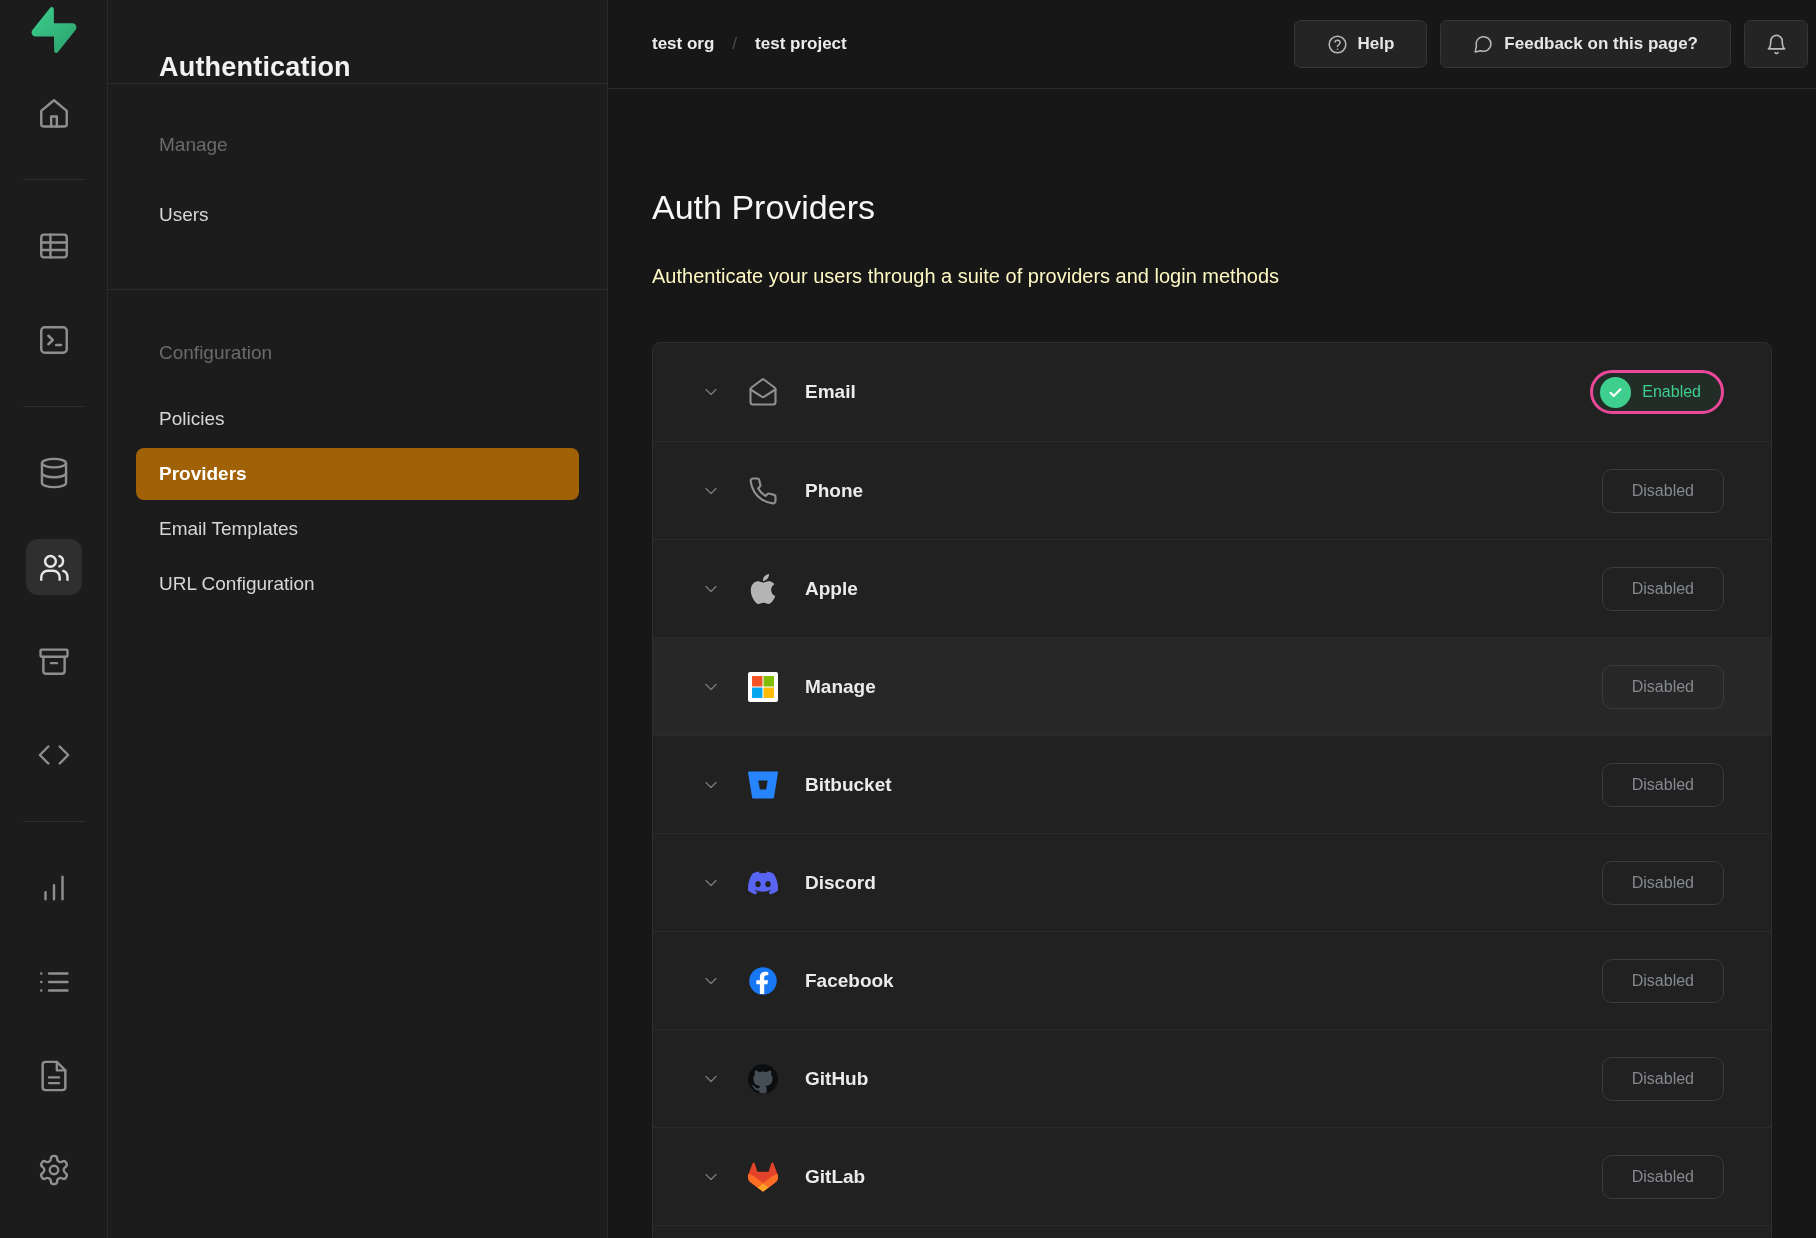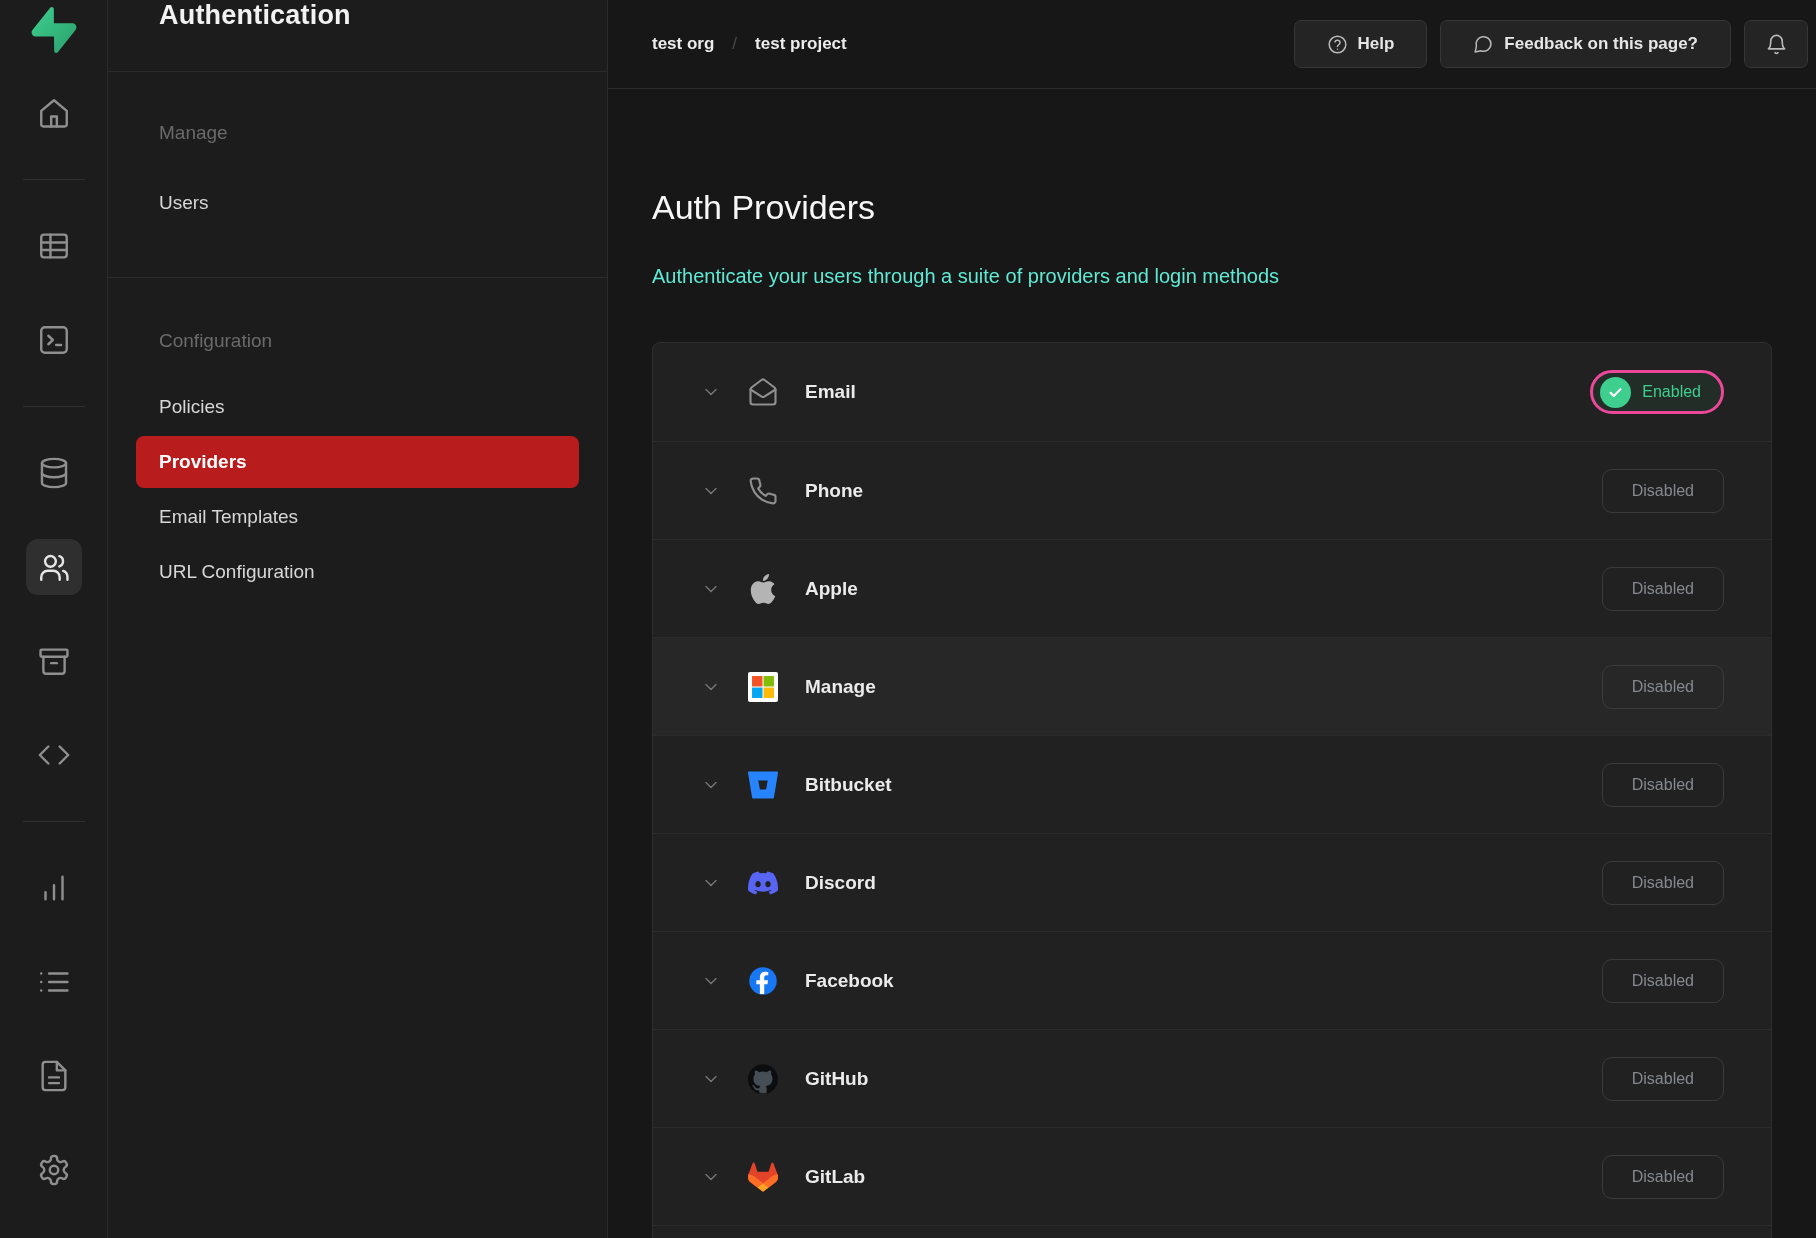--- a/index.html
+++ b/index.html
@@ -16,51 +16,51 @@
     color:#8f8f8f; margin-bottom:38px; cursor:pointer; background:transparent; border:none; }
   .rail-btn svg { width:34px; height:34px; }
   .rail-btn.active { background:#2f2f2f; color:#e6e6e6; }
   .rail-divider { width:62px; height:1px; background:#2f2f2f; margin:0 0 38px 0; }
   .rail-bottom { margin-top:auto; margin-bottom:40px; }
 
   svg.stroke-ic { fill:none; stroke:currentColor; stroke-width:1.7; stroke-linecap:round; stroke-linejoin:round; }
 
   
   .sidebar { width:500px; height:1238px; background:#1c1c1c; border-right:1px solid #2b2b2b; flex:0 0 500px; }
-  .sidebar-header { height:72px; border-bottom:1px solid #2b2b2b; display:flex; align-items:flex-start; padding-left:51px; }
+  .sidebar-header { height:84px; border-bottom:1px solid #2b2b2b; display:flex; align-items:flex-end; padding-left:51px; }
   .sidebar-title { font-size:27px; font-weight:600; color:#f2f2f2; letter-spacing:.2px; }
   .side-section { padding:0 28px; }
   .side-section.first { height:206px; padding-top:50px; border-bottom:1px solid #2b2b2b; }
   .side-section.second { padding-top:52px; }
   .side-label { color:#6a6a6a; font-size:19px; padding-left:23px; }
   .side-items { margin-top:29px; display:flex; flex-direction:column;text-align:center; }
   .side-item { height:52px; margin-bottom:3px; display:flex; align-items:center; padding-left:23px; border-radius:8px;
     font-size:19px; color:#d7d7d7; cursor:pointer; }
-  .side-item.active { background:#b91c1c; color:#ffffff; font-weight:700; }
+  .side-item.active { background:#a16207; color:#ffffff; font-weight:700; }
   .side-section.first .side-items { margin-top:33px; }
 
   
   .right-col { flex:1; display:flex; flex-direction:column; min-width:0; }
 
   .topbar { height:89px; border-bottom:1px solid #2b2b2b; display:flex; align-items:center;
     padding:0 8px 0 44px; background:#171717; }
   .breadcrumb { display:flex; align-items:center; gap:18px; font-size:17px; font-weight:600; color:#ececec; }
   .crumb { cursor:pointer; }
   .crumb-sep { color:#4a4a4a; font-weight:400; font-size:17px; }
   .topbar-right { margin-left:auto; display:flex; align-items:center; gap:13px; }
   .tb-btn { height:48px; border-radius:7px; background:#242424; border:1px solid #363636; color:#e6e6e6;
     display:flex; align-items:center; gap:10px; padding:0 32px; font-size:17px; font-weight:600;
     font-family:"Liberation Sans", sans-serif; cursor:pointer; }
   .tb-btn svg { width:21px; height:21px; color:#b9b9b9; }
   .tb-btn.icon-only { width:64px; justify-content:center; padding:0; }
 
   
   .main { flex:1; overflow:hidden; padding:0 44px; background:#171717; }
   .page-heading { padding-top:98px; font-size:34px; line-height:40px; font-weight:500; color:#f7f7f7; }
-  .page-sub { margin-top:36px; font-size:20px; line-height:26px; color:#5eead4; }
+  .page-sub { margin-top:36px; font-size:20px; line-height:26px; color:#fef9c3; }
 
   .providers-card { margin-top:53px; width:1120px; border:1px solid #2e2e2e; border-radius:8px;
     background:#212121; overflow:hidden; }
   .provider-row { height:98px; display:flex; align-items:center; padding:0 47px 0 48px; cursor:pointer; }
   .provider-row + .provider-row { border-top:1px solid #2b2b2b; }
   .provider-row.hovered { background:#272727; }
   .row-chevron { width:20px; height:20px; color:#757575; flex:0 0 20px; }
   .row-icon { width:32px; height:32px; margin-left:26px; flex:0 0 32px; display:flex; align-items:center; justify-content:center; }
   .row-icon svg { width:30px; height:30px; }
   .ms-box { width:30px; height:30px; background:#ffffff; border-radius:2px; display:flex; align-items:center; justify-content:center; }

